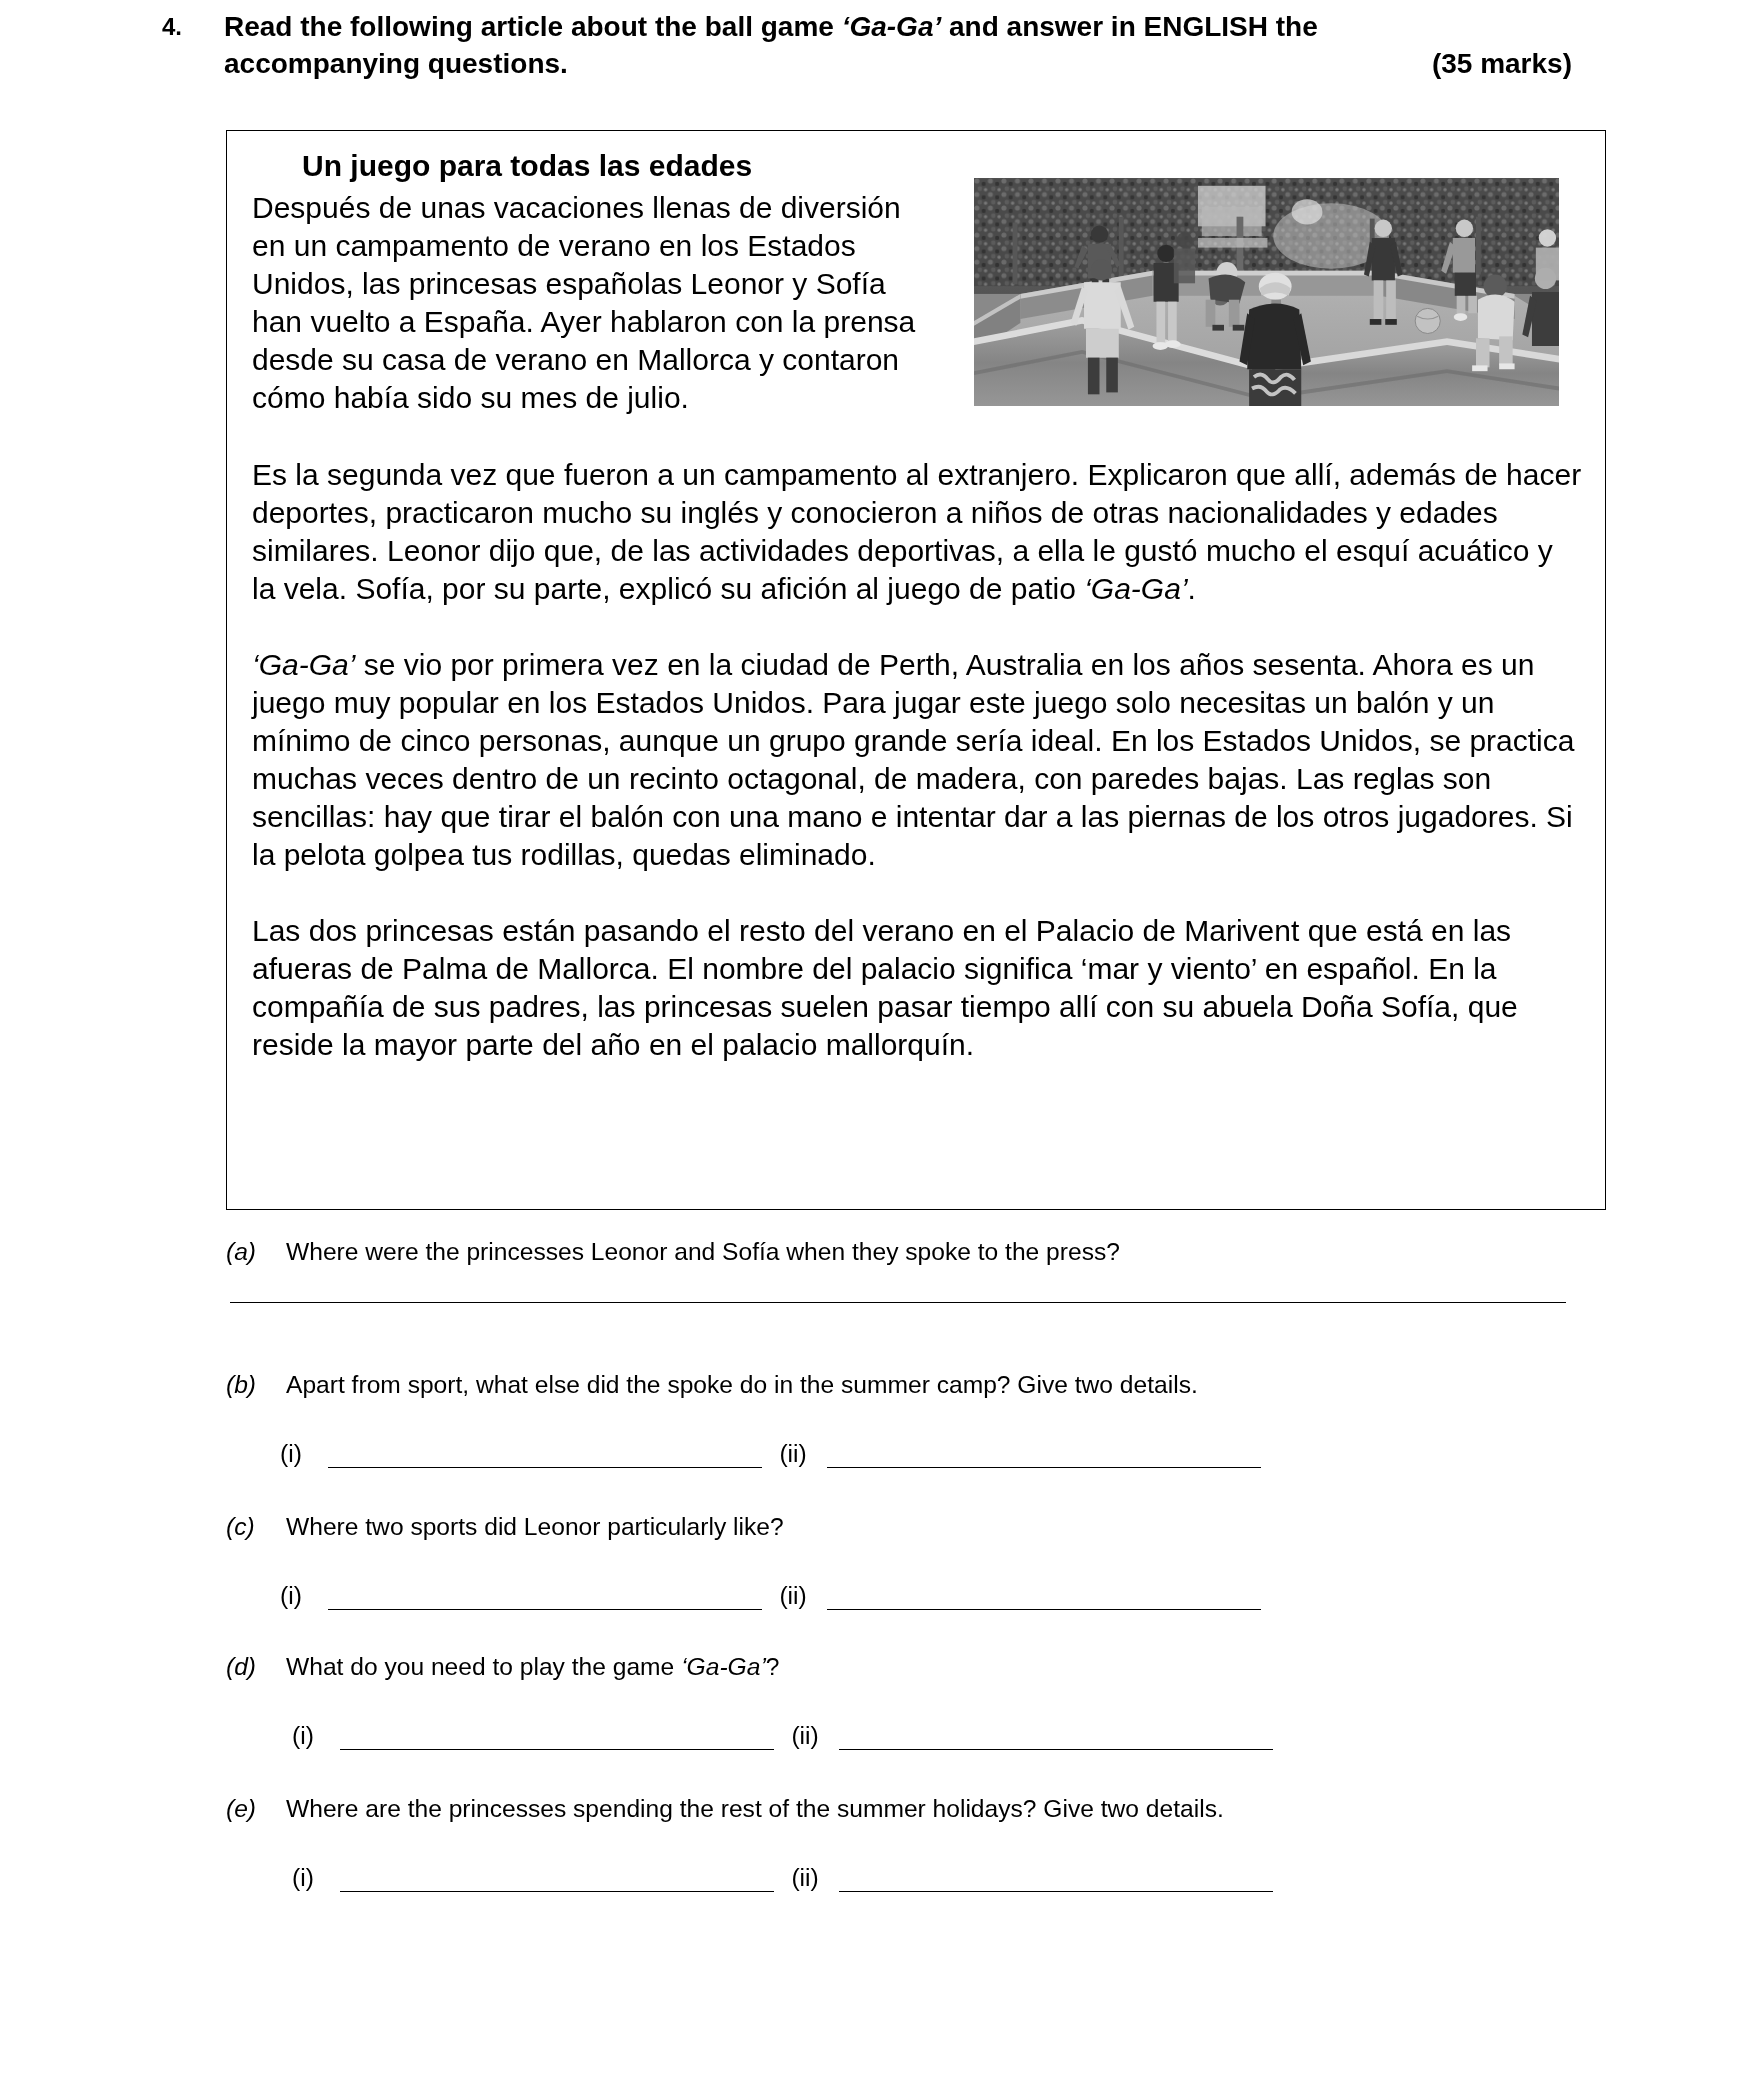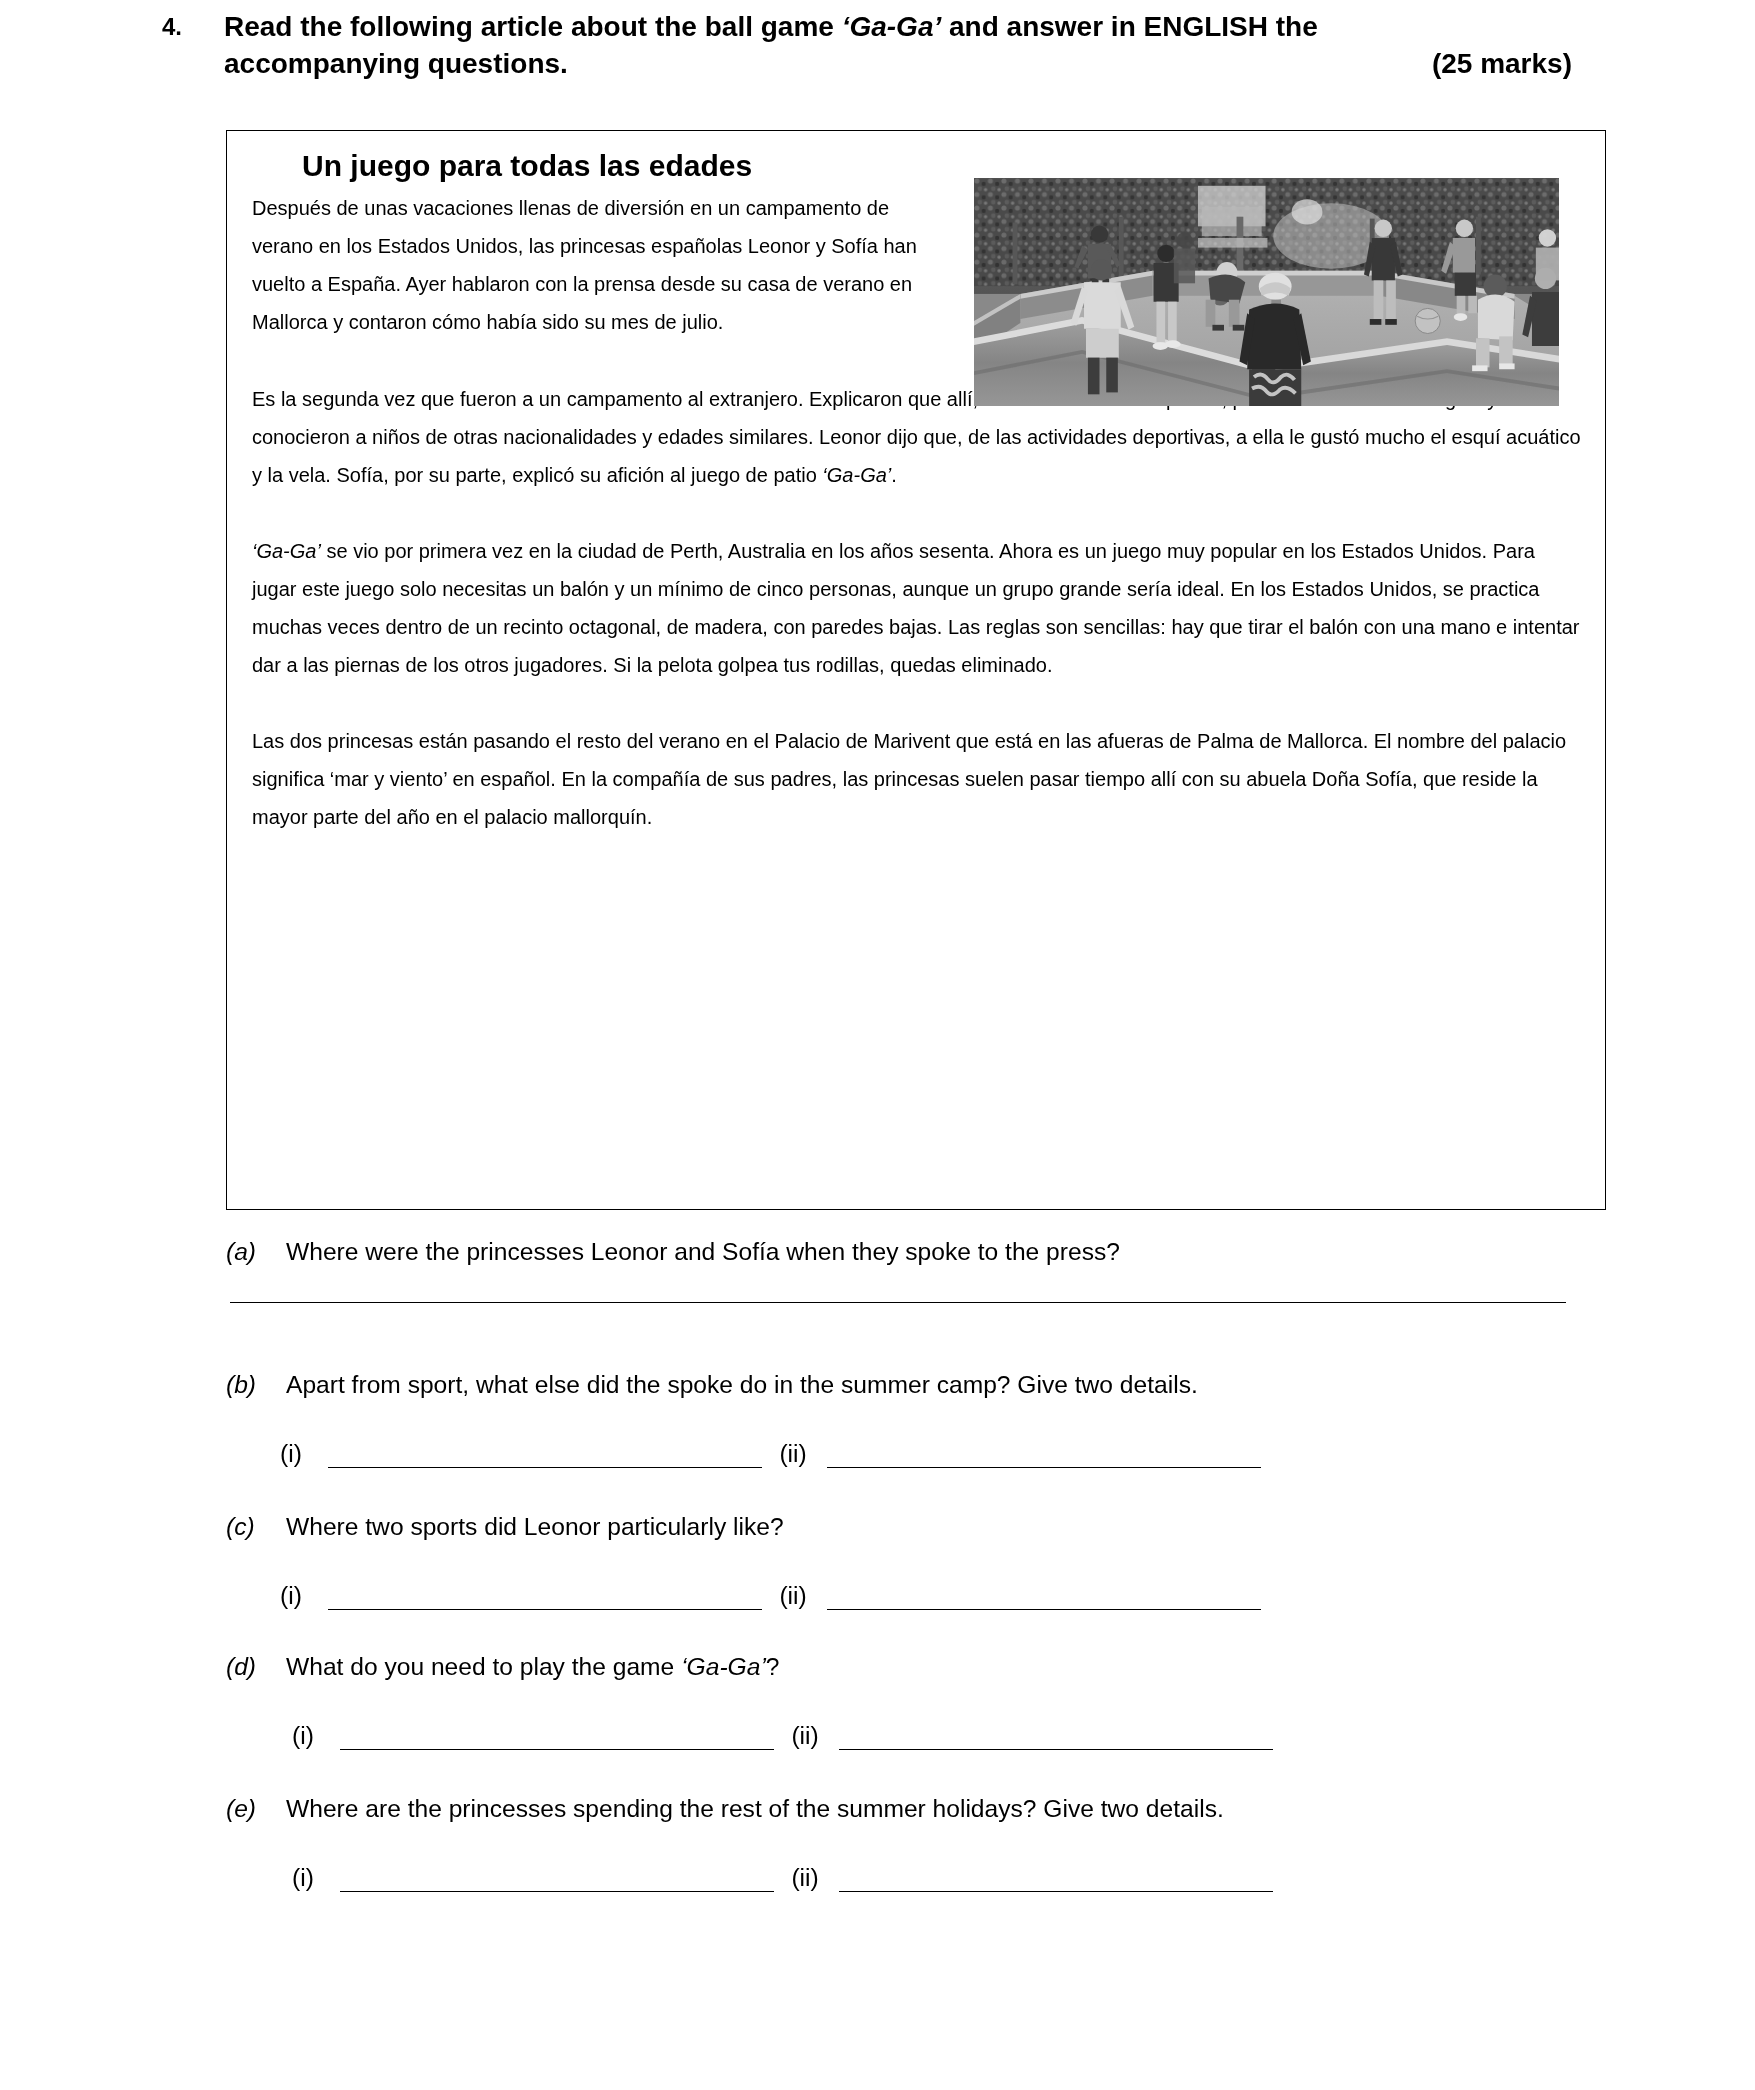--- a/index.html
+++ b/index.html
@@ -71,21 +71,21 @@
     font-weight: bold;
     line-height: 41px;
     margin: 0 0 3.9px 0;
     padding-left: 50px;
   }
 
   .lede-wrap {
     width: 687px;
   }
   .para {
-    font-size: 20px;
+    font-size: 30px;
     line-height: 38px;
     margin: 0;
     text-align: left;
   }
   .para + .para { margin-top: 0; }
 
   .photo {
     position: absolute;
     left: 747px;
     top: 47px;
@@ -167,21 +167,21 @@
 
 <div class="q-header">
   <div class="q-header-row">
     <div class="q-number">4.</div>
     <div class="q-header-text">
       <div>
         <span>Read the following article about the ball game </span><span class="ital">‘Ga-Ga’</span><span> and answer in ENGLISH the</span>
       </div>
       <div class="line2">
         <span>accompanying questions.</span>
-        <span>(25 marks)</span>
+        <span>(35 marks)</span>
       </div>
     </div>
   </div>
 </div>
 
 <div class="article-box">
   <div class="article-inner">
 
     <div class="article-title">Un juego para todas las edades</div>
 

